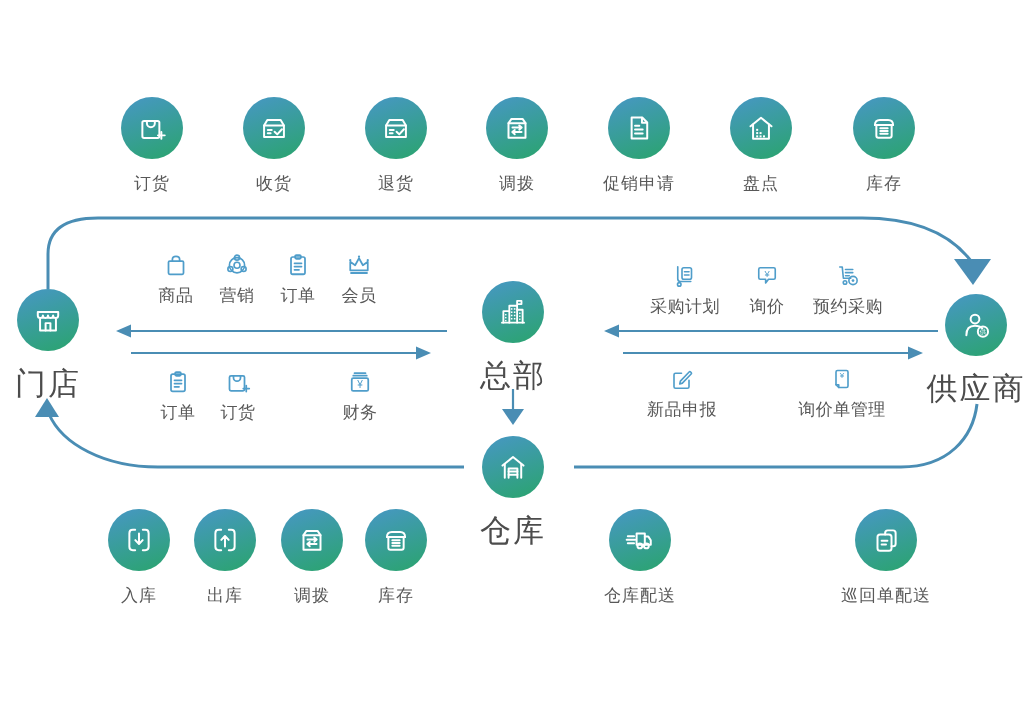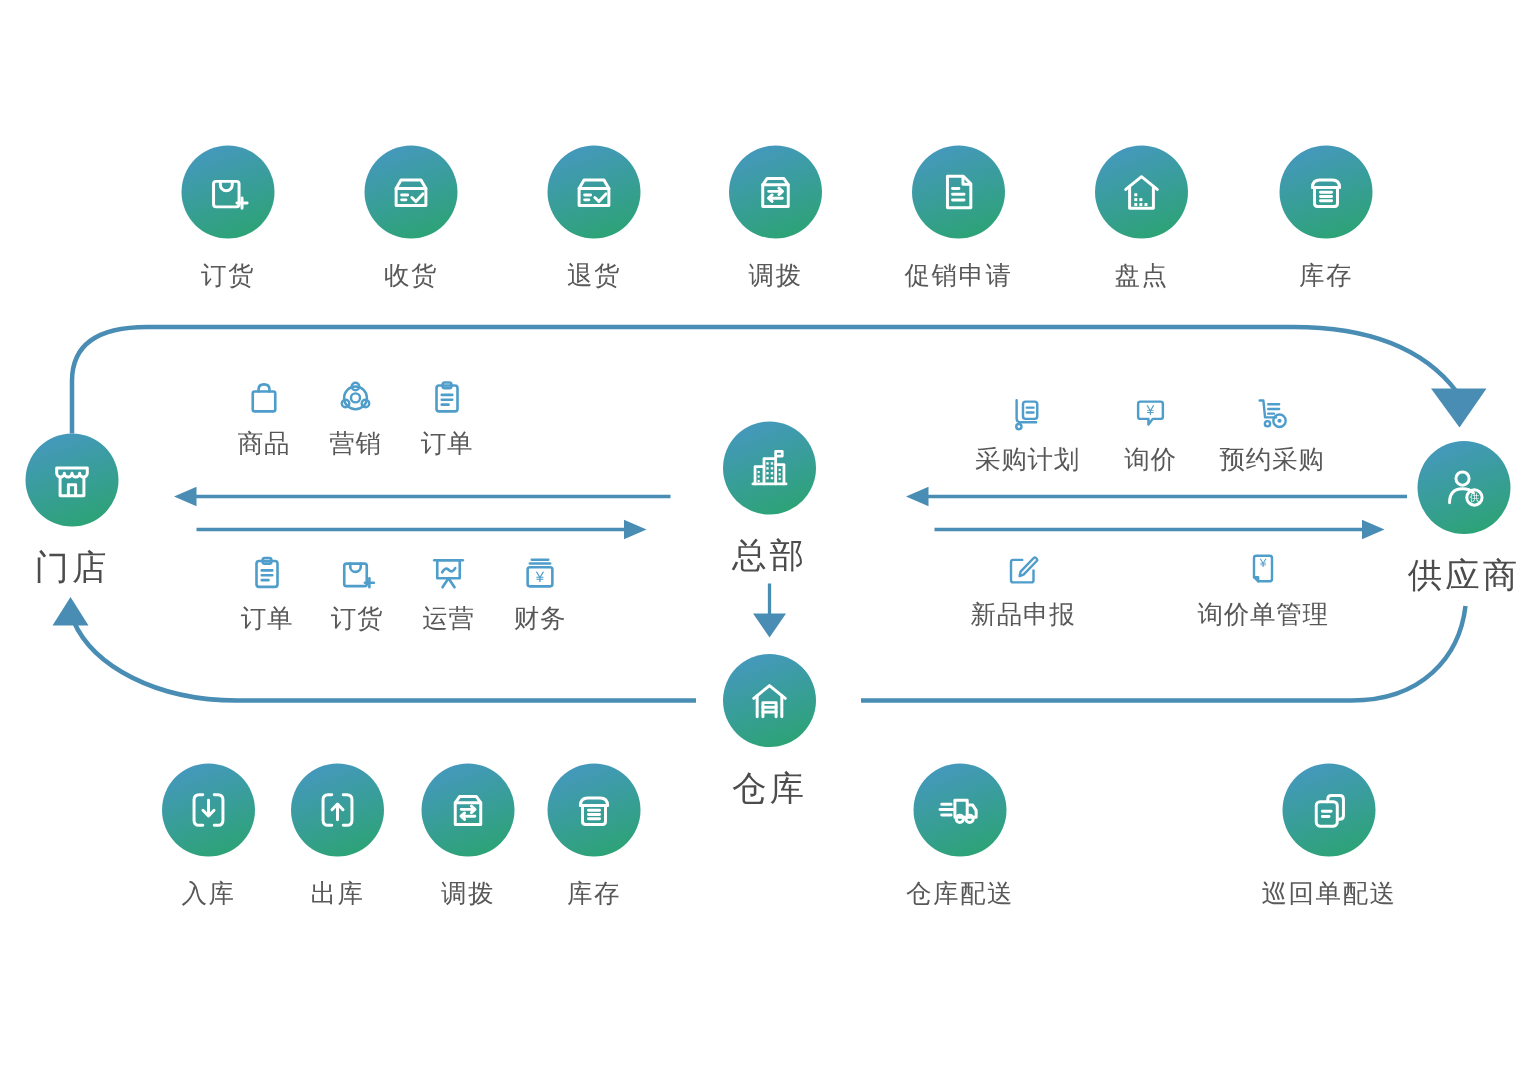--- a/index.html
+++ b/index.html
@@ -8,21 +8,21 @@
   svg.overlay{position:absolute;left:0;top:0;pointer-events:none;}
   .pitem{position:absolute;width:124px;display:flex;flex-direction:column;align-items:center;}
   .pitem.w100{width:100px;}
   .pitem.w130{width:130px;text-align:center;}
   .pcircle{width:62px;height:62px;border-radius:50%;
            background:linear-gradient(160deg,#4598be 8%,#2ca374 92%);
            display:flex;align-items:center;justify-content:center;}
   .wicon{width:34px;height:34px;color:#ffffff;display:block;}
   .plabel{margin-top:13px;font-size:17px;color:#585858;letter-spacing:1px;white-space:nowrap;}
   .node{position:absolute;width:124px;display:flex;flex-direction:column;align-items:center;}
-  .nlabel{margin-top:12px;font-size:23px;color:#4c4c4c;letter-spacing:2px;white-space:nowrap;}
+  .nlabel{margin-top:12px;font-size:31px;color:#4c4c4c;letter-spacing:2px;white-space:nowrap;}
   .fitem{position:absolute;width:96px;display:flex;flex-direction:column;align-items:center;}
   .fitem.w120{width:120px;}
   .ficon{width:30px;height:30px;color:#4f9dca;display:block;}
   .flabel{margin-top:4px;font-size:17px;color:#585858;letter-spacing:.5px;white-space:nowrap;}
 </style>
 </head>
 <body>
 
 <svg width="0" height="0" style="position:absolute" aria-hidden="true">
 <defs>
@@ -320,39 +320,39 @@
         <use href="#i-network"></use>
       </svg>
     <div class="flabel">营销</div>
   </div>
   <div class="fitem" style="left:250px;top:250px">
     <svg class="ficon">
         <use href="#i-clipboard"></use>
       </svg>
     <div class="flabel">订单</div>
   </div>
+  <div class="fitem" style="left:311px;top:250px">
+    <svg class="ficon">
+        <use href="#i-crown"></use>
+      </svg>
+    <div class="flabel">会员</div>
+  </div>
 
   <div class="fitem" style="left:130px;top:367px">
     <svg class="ficon">
         <use href="#i-clipboard"></use>
       </svg>
     <div class="flabel">订单</div>
   </div>
   <div class="fitem" style="left:190px;top:367px">
     <svg class="ficon">
         <use href="#i-bag-plus"></use>
       </svg>
     <div class="flabel">订货</div>
   </div>
-  <div class="fitem" style="left:251px;top:367px">
-    <svg class="ficon">
-        <use href="#i-presentation"></use>
-      </svg>
-    <div class="flabel">运营</div>
-  </div>
   <div class="fitem" style="left:312px;top:367px">
     <svg class="ficon">
         <use href="#i-cashbox"></use>
       </svg>
     <div class="flabel">财务</div>
   </div>
 
   <div class="fitem" style="left:637px;top:261px">
     <svg class="ficon">
         <use href="#i-trolley-doc"></use>

